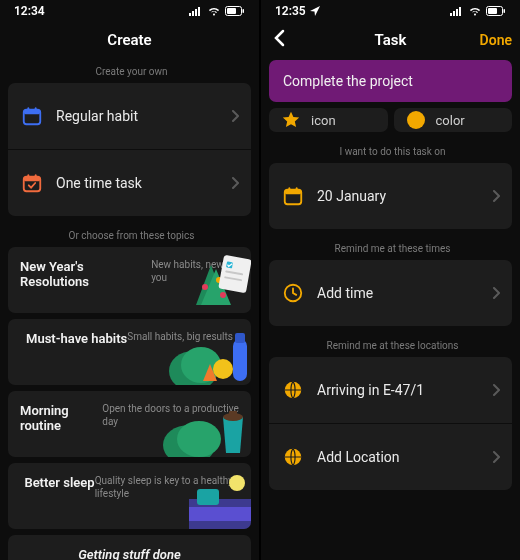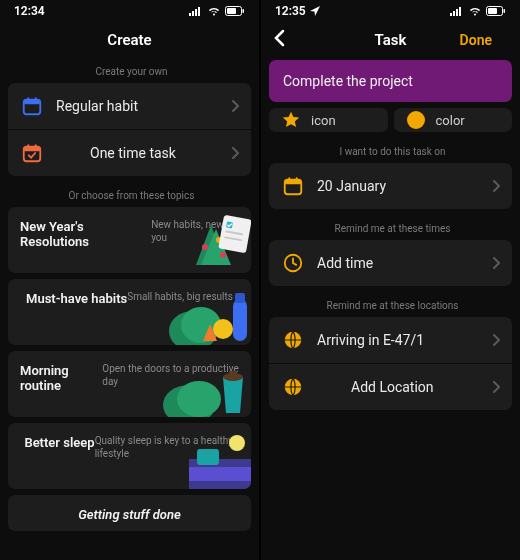--- a/index.html
+++ b/index.html
@@ -3,26 +3,26 @@
 <meta charset="utf-8">
 <style>
   * { margin: 0; padding: 0; box-sizing: border-box; font-family: -apple-system, BlinkMacSystemFont, "Segoe UI", Roboto, Helvetica, Arial, sans-serif; -webkit-font-smoothing: antialiased; }
   body { background: #000; display: flex; gap: 2px; width: 520px; height: 560px; overflow: hidden; }
   .phone { width: 259px; height: 560px; background: #0d0d0d; display: flex; flex-direction: column; color: #e6e6e6; overflow: hidden; }
   .statusbar { height: 22px; display: flex; justify-content: space-between; align-items: center; padding: 0 14px; font-size: 12px; font-weight: 600; color: #fff; }
   .statusbar .right { display: flex; gap: 4px; align-items: center; }
   .navbar { height: 36px; display: flex; align-items: center; justify-content: center; position: relative; padding: 0 14px; }
   .navbar .title { font-size: 15px; font-weight: 600; color: #fff; }
   .navbar .back { position: absolute; left: 12px; color: #fff; }
-  .navbar .done { position: absolute; right: 28px; color: #f2a800; font-size: 14px; font-weight: 600; }
+  .navbar .done { position: absolute; right: 8px; color: #f2a800; font-size: 14px; font-weight: 600; }
   .section-caption { font-size: 10px; color: #7a7a7a; text-align: center; padding: 8px 0 6px 4px; }
   .content { flex: 1; overflow: hidden; }
   .card-group { background: #1d1d1d; border-radius: 7px; margin: 0 8px 6px 8px; overflow: hidden; }
-  .row { display: flex; align-items: center; padding: 11px 12px; position: relative; min-height: 44px; }
-  .row + .row { border-top: 1px solid #0d0d0d; gap: 34px; }
+  .row { display: flex; align-items: center; padding: 21px 12px; position: relative; min-height: 44px; }
+  .row + .row { border-top: 1px solid #0d0d0d; }
   .row .icon-wrap { width: 24px; height: 24px; margin-right: 12px; display: flex; align-items: center; justify-content: center; flex-shrink: 0; }
   .row .label { font-size: 14px; color: #eaeaea; flex: 1; }
   .row .chev { color: #5a5a5a; flex-shrink: 0; }
   .topic-card { background: #1d1d1d; border-radius: 7px; margin: 0 8px 6px 8px; padding: 12px; height: 66px; display: flex; flex-direction: row; justify-content: center; position: relative; overflow: hidden; }
   .topic-title { font-size: 13px; font-weight: 600; color: #f2f2f2; margin-bottom: 2px; }
   .topic-sub { font-size: 10px; color: #8a8a8a; line-height: 1.25; max-width: 140px; }
   .topic-art { position: absolute; right: 0; bottom: 0; top: 0; width: 110px; }
   
   .svg-ico { display: block; }
   .input-row { background: #701a75; border-radius: 7px; margin: 2px 8px 6px 8px; padding: 13px 14px; }

